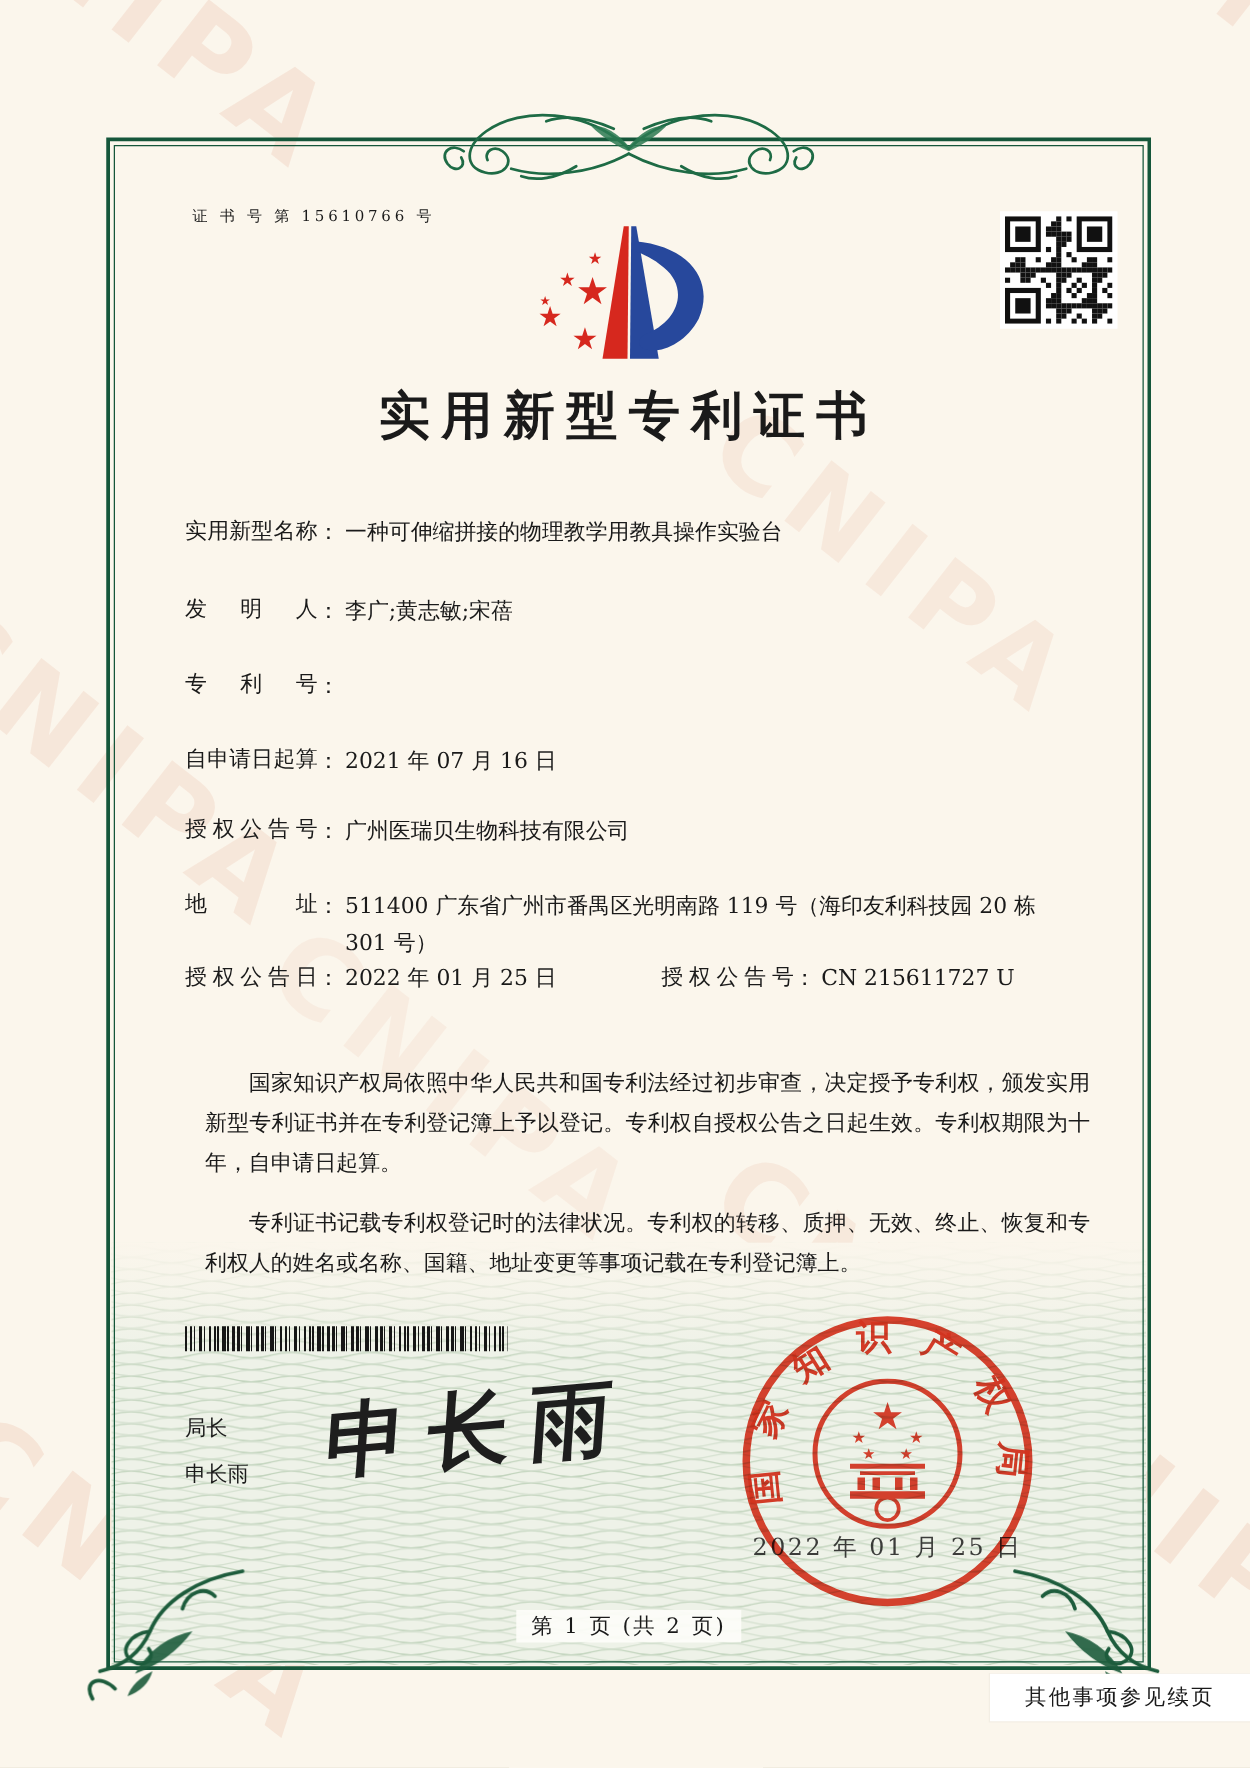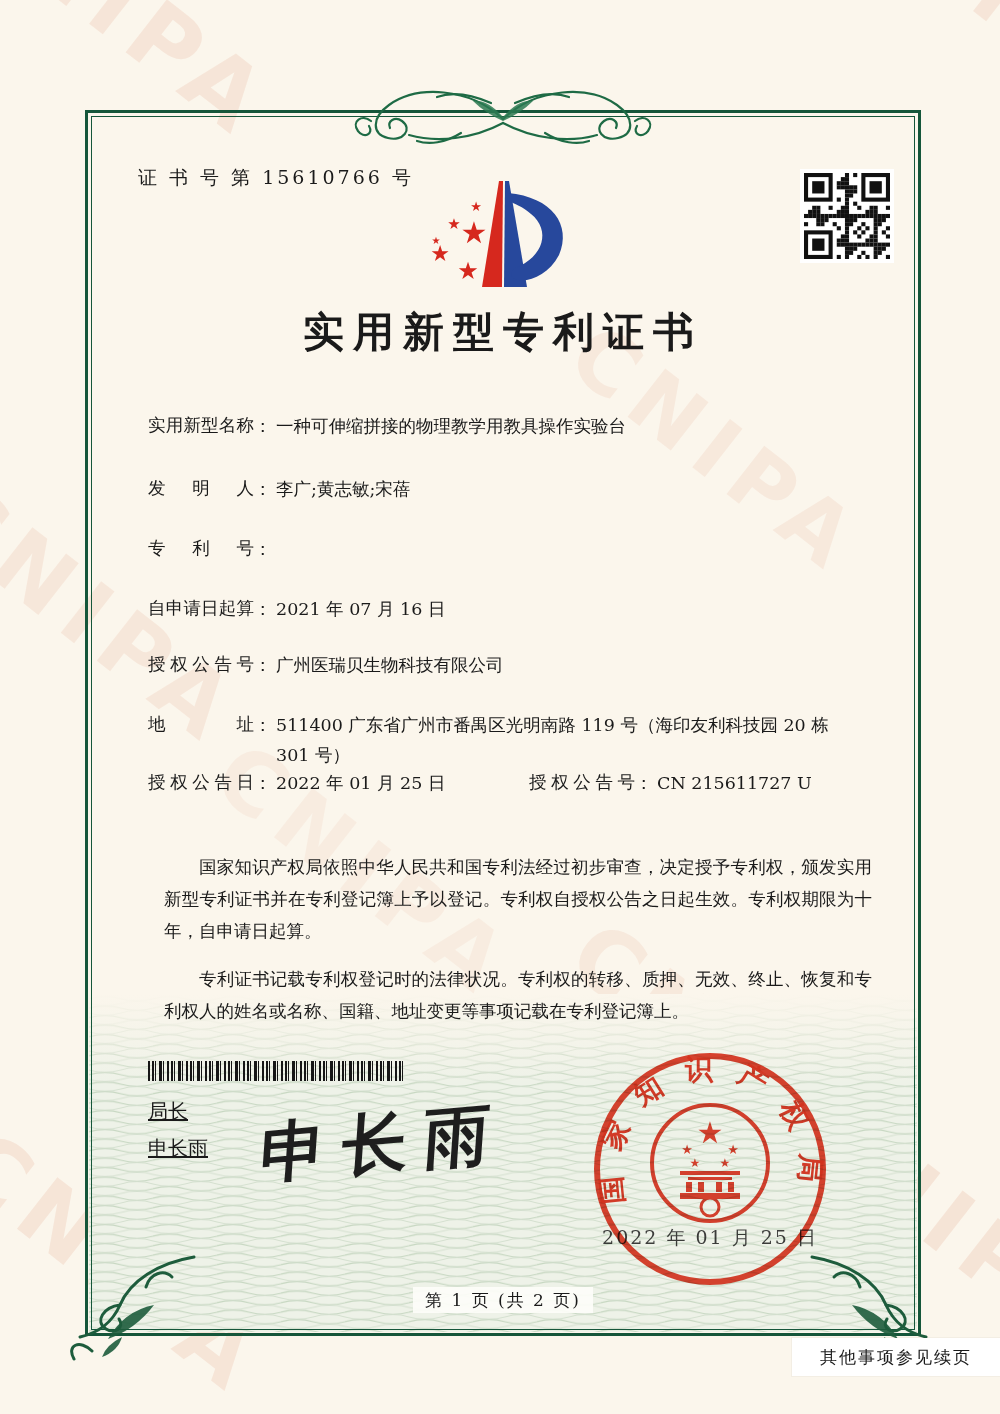--- a/index.html
+++ b/index.html
@@ -31,21 +31,21 @@
   }
   .guilloche{position:absolute;left:1px;right:1px;bottom:1px;height:338px;overflow:hidden;z-index:0;}
   .guilloche svg{display:block;}
   .guilloche .fade{position:absolute;left:0;right:0;top:0;height:90px;
     background:linear-gradient(#fbf6ec,rgba(251,246,236,0));}
   .ornament{position:absolute;z-index:3;}
   .orn-top{left:253px;top:-36px;}
   .orn-bl{left:-26px;top:1140px;}
   .orn-br{right:-26px;top:1140px;transform:scaleX(-1);}
   
-  .cert-no{position:absolute;left:50px;top:52px;font-size:19px;letter-spacing:3px;z-index:2;}
+  .cert-no{position:absolute;left:66px;top:52px;font-size:12px;letter-spacing:3px;z-index:2;}
   .qr{position:absolute;left:712px;top:56px;width:86px;height:86px;background:#fff;
       padding:4px;z-index:2;}
   .qr svg{display:block;}
   .logo{position:absolute;left:322px;top:60px;z-index:2;}
   .title{position:absolute;left:0;right:0;top:192px;text-align:center;
      font-size:41px;font-weight:700;letter-spacing:9px;z-index:2;}
   
   .fields{position:absolute;left:60px;top:300px;width:732px;font-size:17.5px;
      line-height:27px;z-index:2;}
   .row{display:flex;align-items:flex-start;}
@@ -62,21 +62,21 @@
      line-height:32px;text-align:justify;z-index:2;}
   .body-text p{margin:16px;text-indent:2em;}
   
   .barcode{position:absolute;left:60px;top:948px;width:258px;height:20px;z-index:2;
     background:repeating-linear-gradient(90deg,
       #161616 0 2px,rgba(0,0,0,0) 2px 4px,
       #161616 4px 6px,rgba(0,0,0,0) 6px 7px,
       #161616 7px 8px,rgba(0,0,0,0) 8px 11px,
       #161616 11px 14px,rgba(0,0,0,0) 14px 15px,
       #161616 15px 16px,rgba(0,0,0,0) 16px 19px);}
-  .bureau{position:absolute;left:60px;top:980px;font-size:20px;line-height:37px;z-index:2;text-decoration:underline;}
+  .bureau{position:absolute;left:60px;top:1012px;font-size:17px;line-height:37px;z-index:2;}
   .signature{position:absolute;left:172px;top:986px;font-size:66px;font-weight:700;
      letter-spacing:16px;color:#1e1e1e;transform:rotate(-5deg) skewX(-9deg);z-index:2;
      font-family:"DejaVu Serif","Liberation Serif",serif;}
   .seal{position:absolute;left:504px;top:938px;width:236px;height:236px;z-index:4;
      mix-blend-mode:multiply;pointer-events:none;}
   .seal-date{position:absolute;left:500px;top:1112px;width:244px;text-align:center;
      font-size:19px;letter-spacing:2px;color:rgba(20,20,20,.82);z-index:3;}
   .page-info{position:absolute;left:0;right:0;top:1176px;text-align:center;z-index:2;}
   .page-info span{background:rgba(253,253,248,.92);padding:3px 12px;font-size:17px;letter-spacing:2px;}
   .cont-note{position:absolute;left:0;right:0;top:1346px;text-align:right;z-index:2;}

